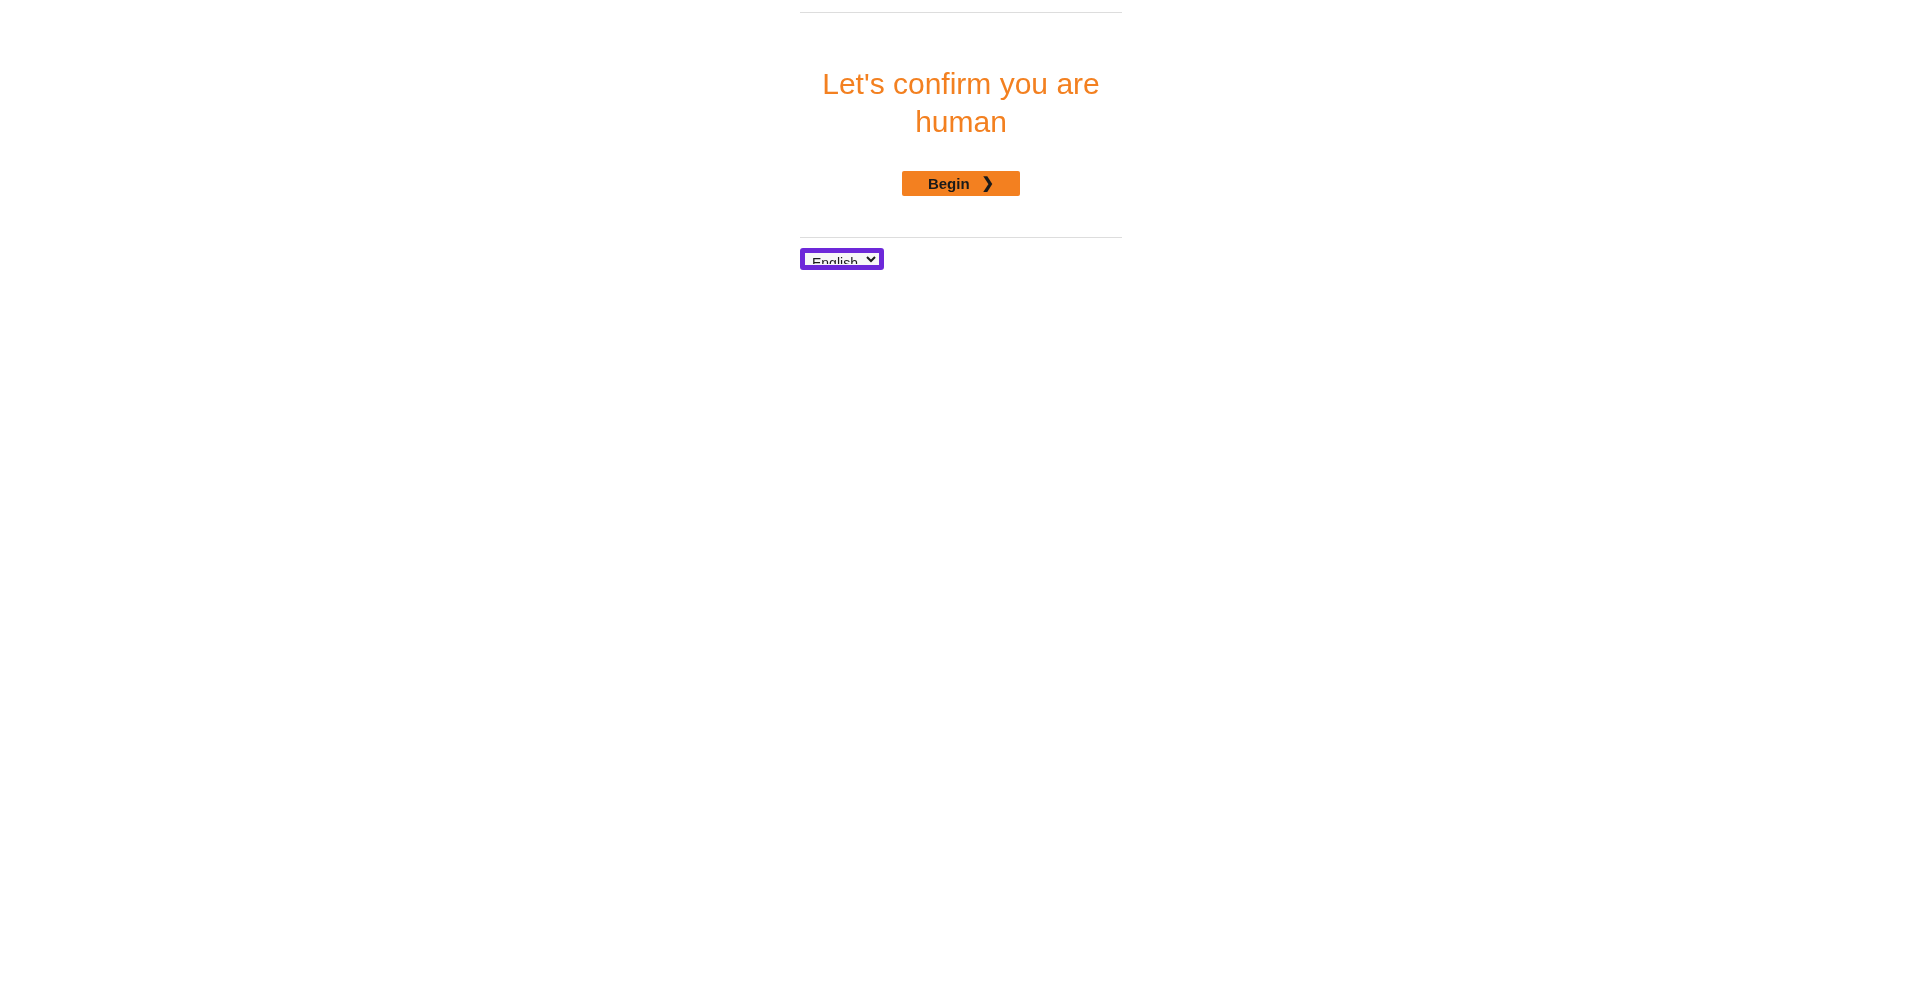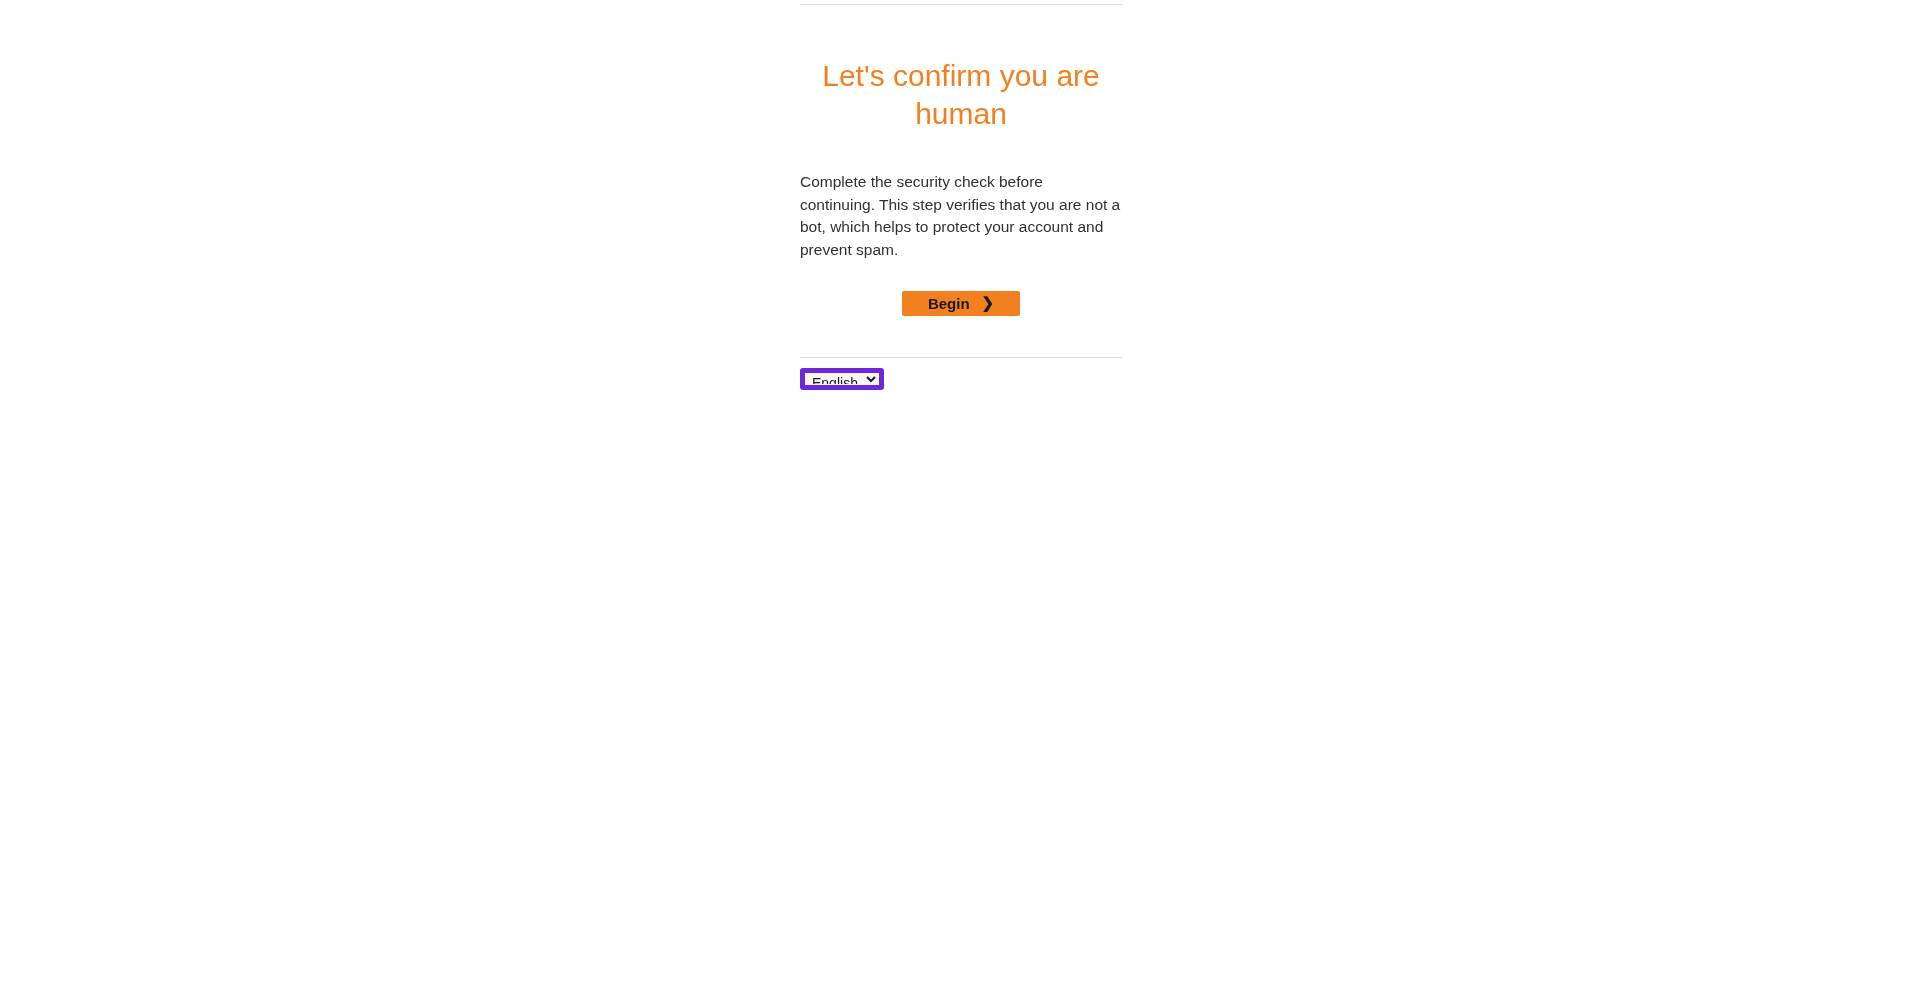--- a/index.html
+++ b/index.html
@@ -18,21 +18,21 @@
   .page {
     position: relative;
     width: 1920px;
     height: 993px;
   }
 
   
   .challenge {
     position: absolute;
     left: 800px;
-    top: 4px;
+    top: 12px;
     width: 322px;
   }
 
   .top-rule {
     width: 322px;
     height: 1px;
     background: #dddddd;
     margin: 0;
     border: none;
   }
@@ -119,21 +119,20 @@
 </head>
 <body>
 
 <div class="page">
   <div class="challenge">
 
     <hr class="top-rule">
 
     <h1 class="title">Let's confirm you are human</h1>
 
-    <p class="description">Complete the security check before continuing. This step verifies that you are not a bot, which helps to protect your account and prevent spam.</p>
 
     <div class="button-row">
       <button class="begin-button">
         <span>Begin</span>
         <span class="chev">❯</span>
       </button>
     </div>
 
     <hr class="bottom-rule">
 

